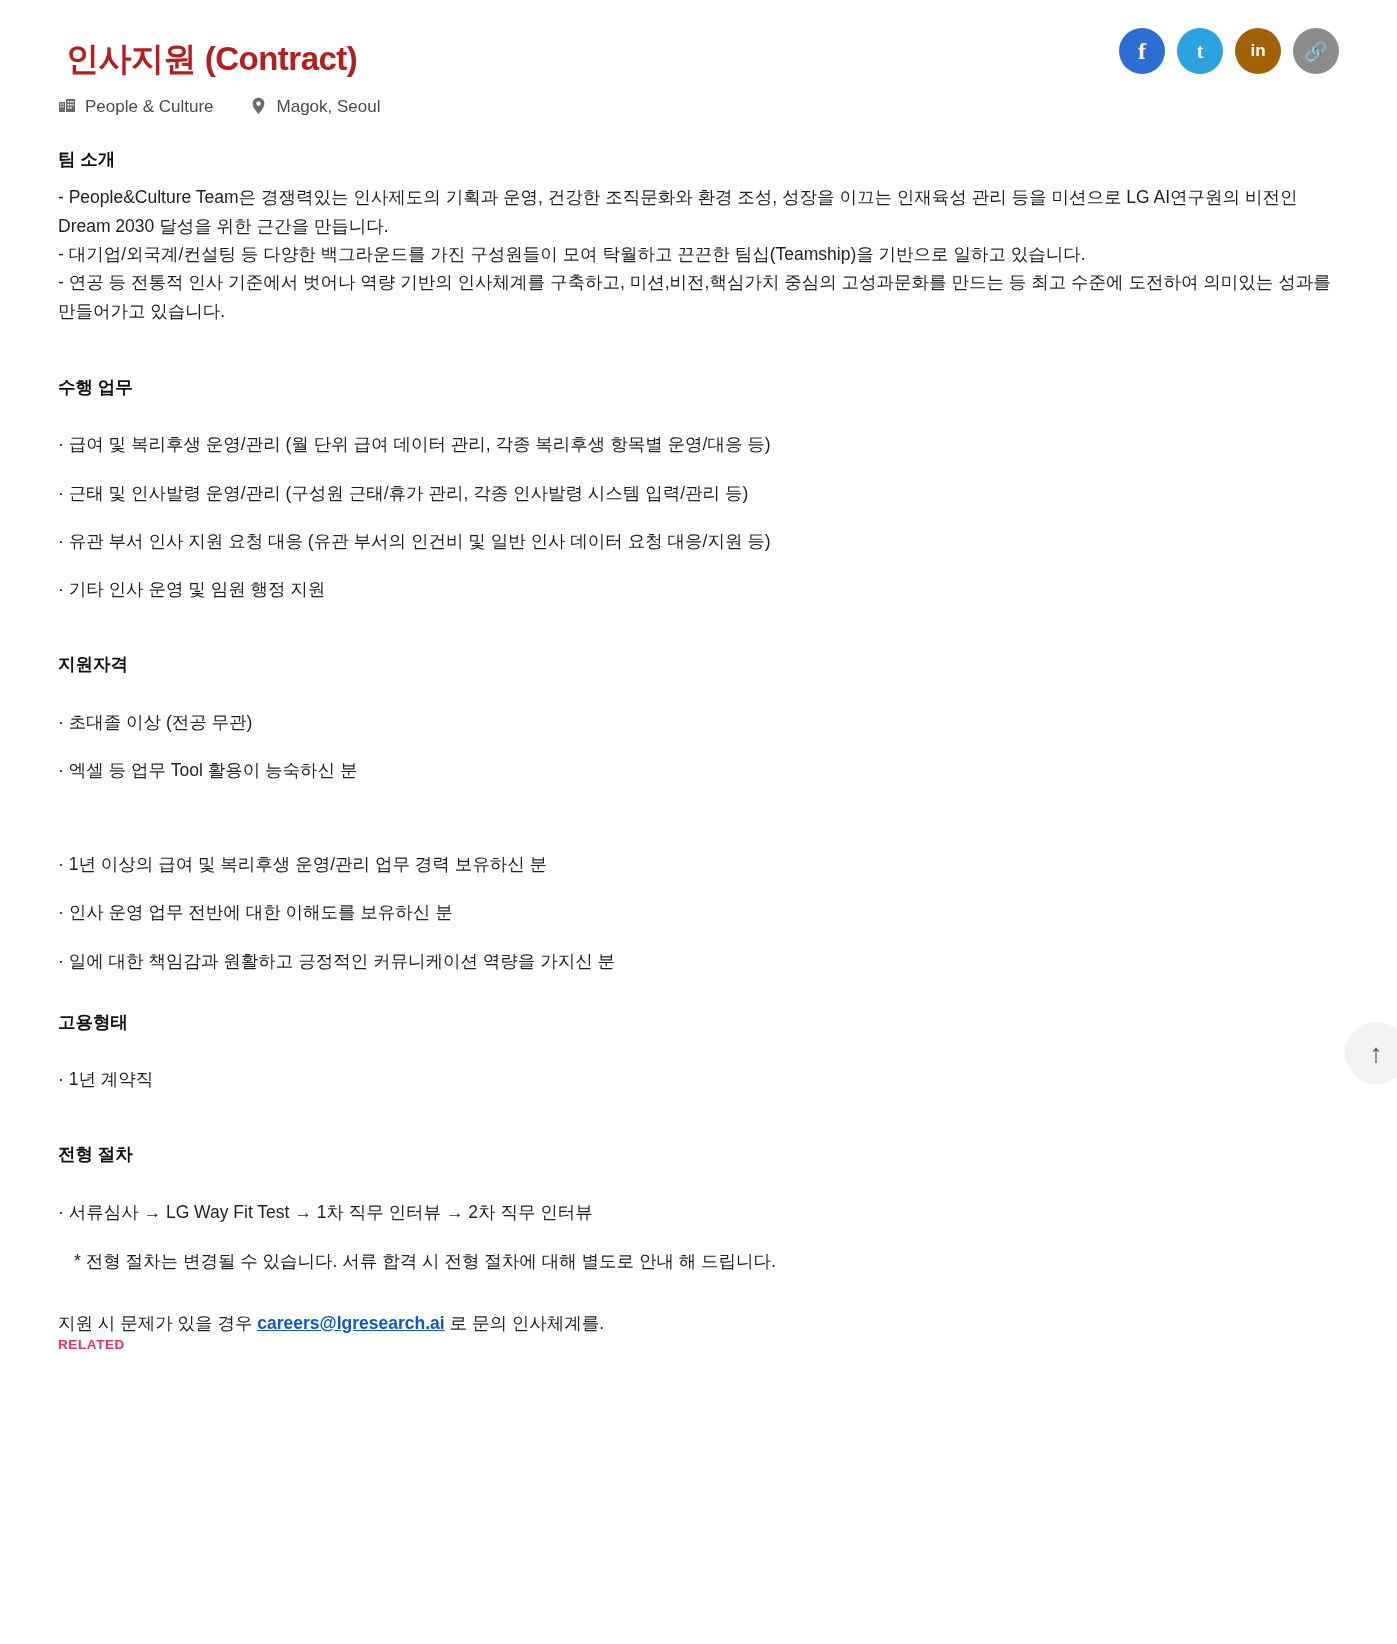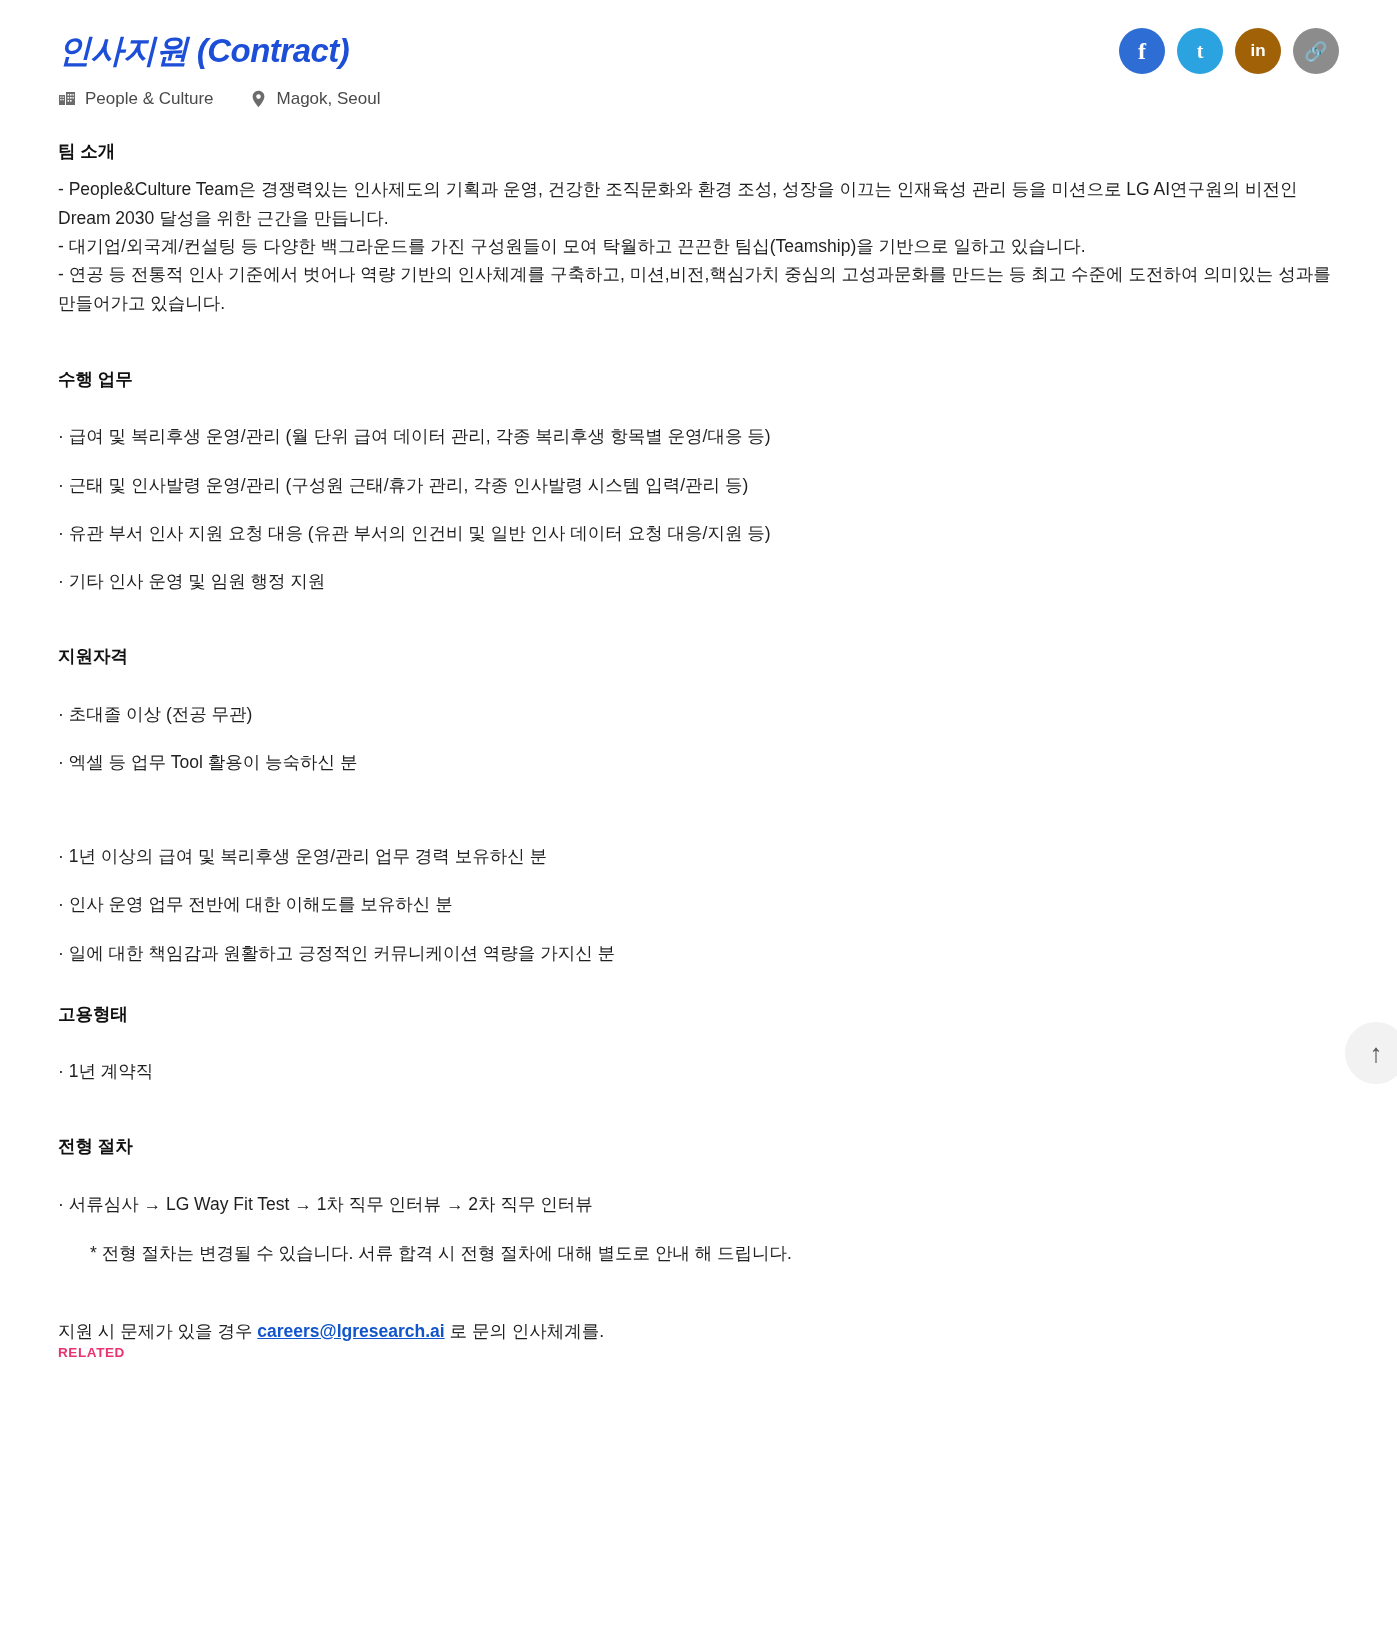--- a/index.html
+++ b/index.html
@@ -23,36 +23,35 @@
   }
 
   
   .header {
     position: relative;
     padding-top: 30px;
   }
   .job-title {
     font-size: 33px;
     font-weight: bold;
-    color: #1d4ed8;
+    color: #b91c1c;
     letter-spacing: -0.5px;
-    margin: 0;
+    margin: 8px;
     padding: 0;
     line-height: 1.3;
-    font-style: italic;
   }
   .meta-row {
     display: flex;
     align-items: center;
     gap: 36px;
     margin-top: 16px;
   }
   .meta-item {
     display: flex;
-    align-items: center;
+    align-items: flex-start;
     gap: 9px;
     font-size: 17px;
     color: #4a4a4a;
   }
   .meta-icon {
     display: inline-flex;
     align-items: center;
     justify-content: center;
     width: 18px;
     height: 18px;
@@ -106,21 +105,21 @@
   .bullet {
     margin: 0 0 22px 0;
     font-size: 17.5px;
     line-height: 1.5;
   }
   .bullet:last-child { margin-bottom: 0; }
   .spacer-lg { height: 48px; }
   .spacer-md { height: 34px; }
   .spacer-sm { height: 20px; }
   .note {
-    margin: 16px;
+    margin: 0;
     padding-left: 16px;
     font-size: 17.5px;
     line-height: 1.6;
   }
   .contact-line {
     margin: 0;
     font-size: 17.5px;
   }
   .contact-link {
     color: #1155cc;

